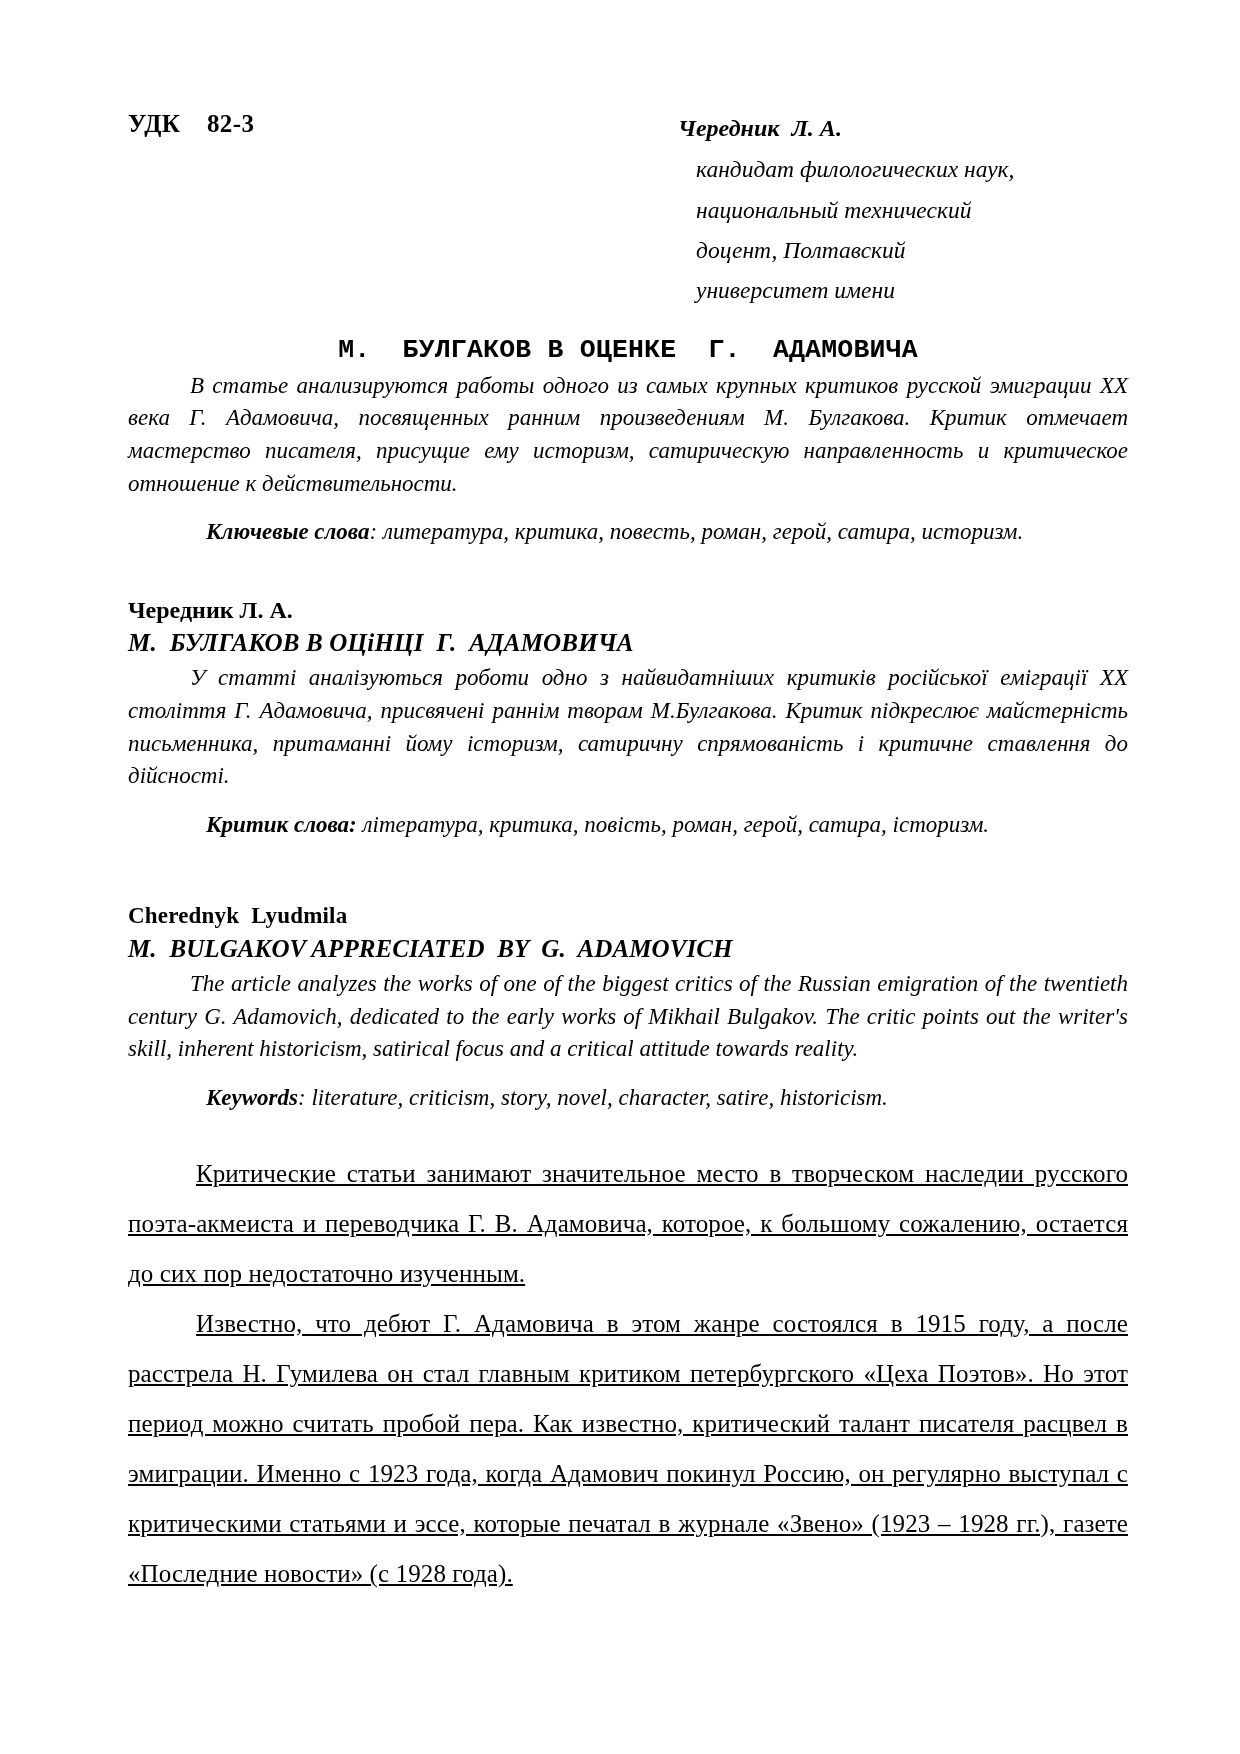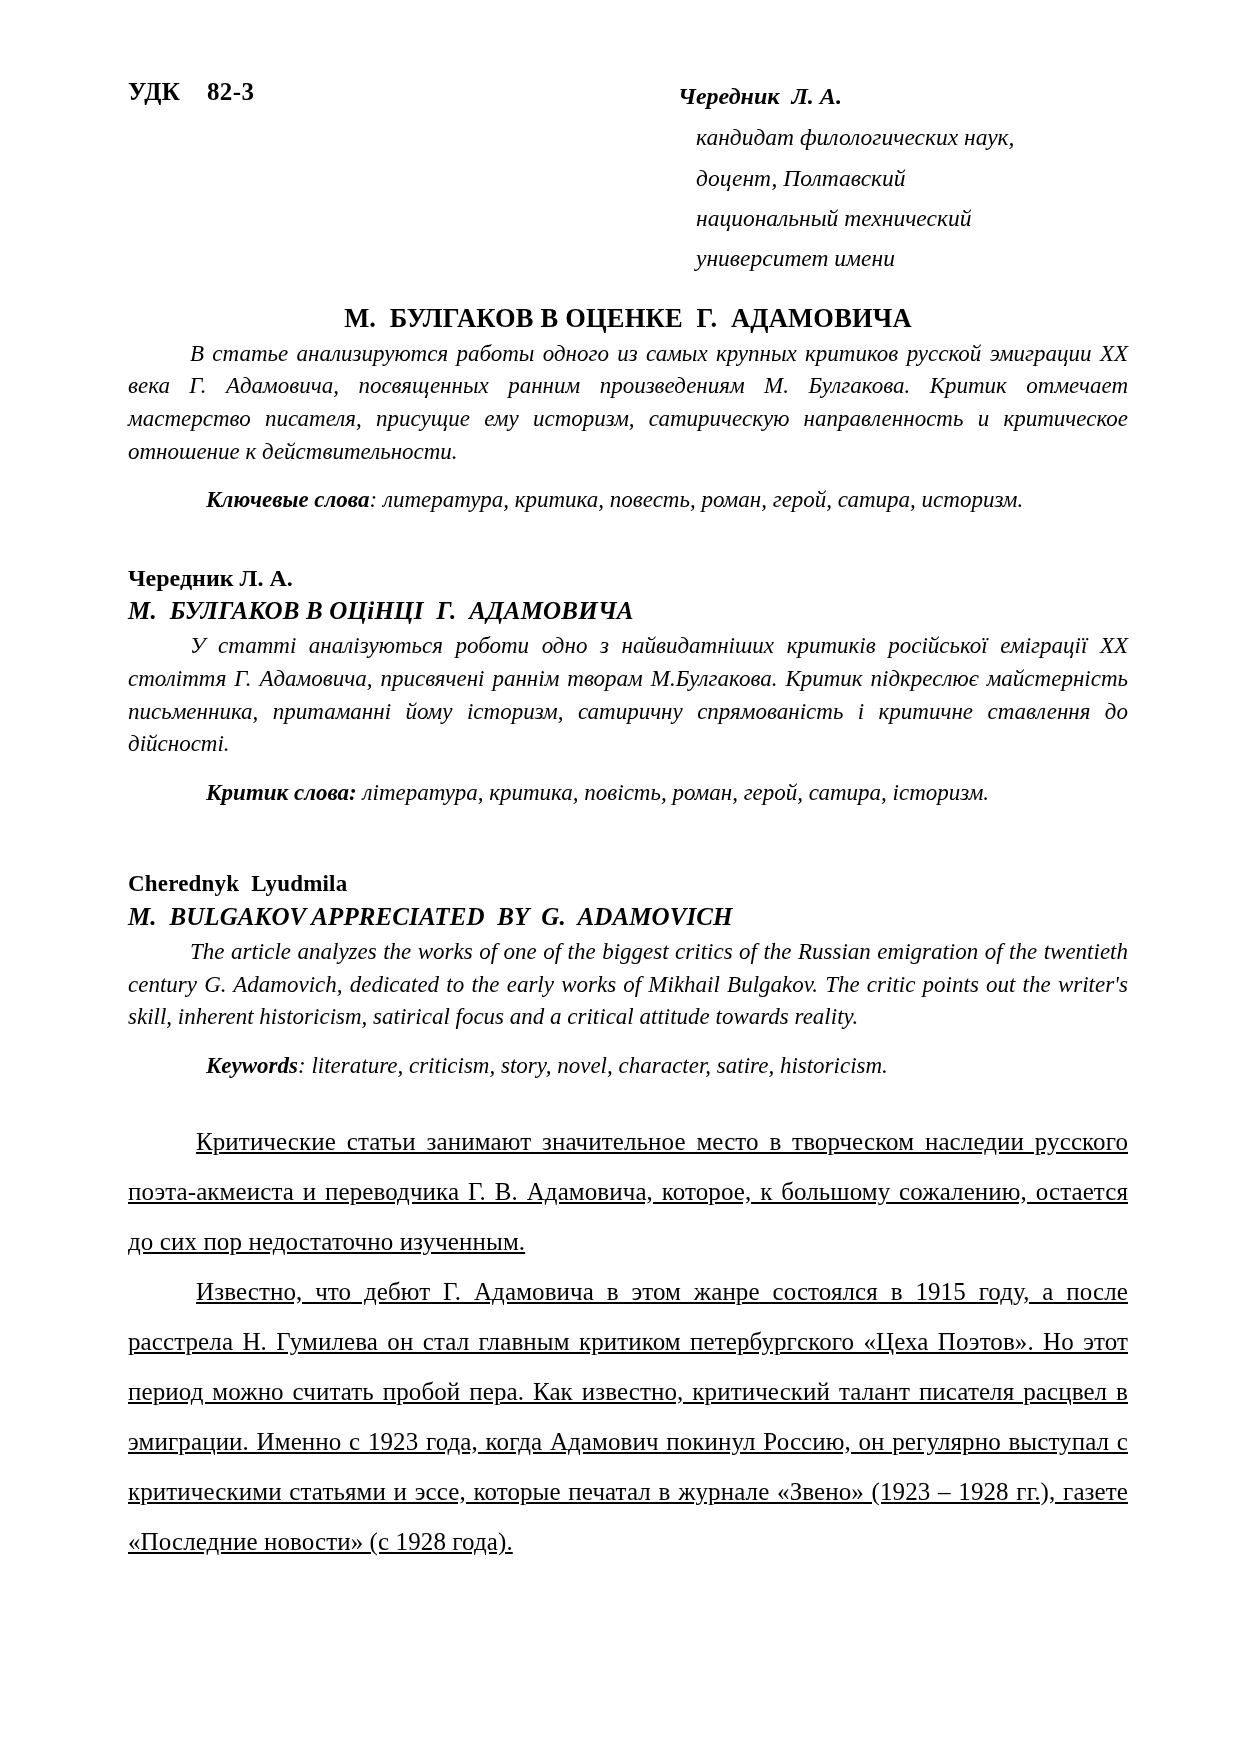--- a/index.html
+++ b/index.html
@@ -12,21 +12,21 @@
     height: 1754px;
     font-family: "Liberation Serif", "DejaVu Serif", serif;
     color: #000000;
     overflow: hidden;
   }
   .page {
     position: relative;
     width: 1240px;
     height: 1754px;
     box-sizing: border-box;
-    padding: 76px 112px 0 128px;
+    padding: 108px 112px 0 128px;
     background: #ffffff;
   }
 
   
   .header-row {
     display: flex;
     align-items: flex-start;
     justify-content: space-between;
   }
   .udc {
@@ -57,20 +57,21 @@
 
   
   .doc-title {
     text-align: center;
     font-weight: bold;
     font-size: 26.5px;
     letter-spacing: 0.2px;
     white-space: pre;
     margin: 24px 0 0 0;
     line-height: 1.2;
+    font-family: Liberation Mono, monospace;
   }
   .sec-author {
     font-weight: bold;
     font-size: 24px;
     white-space: pre;
     line-height: 1.25;
     margin: 0;
   }
   .sec-title {
     font-weight: bold;
@@ -131,22 +132,22 @@
 </head>
 <body>
 
 <div class="page">
 
   <div class="header-row">
     <div class="udc"><span>УДК</span>    <span>82-3</span></div>
     <div class="author-block">
       <div class="author-name">Чередник  Л. А.</div>
       <div class="aff-line">кандидат филологических наук,</div>
+      <div class="aff-line">национальный технический</div>
       <div class="aff-line">доцент, Полтавский</div>
-      <div class="aff-line">национальный технический</div>
       <div class="aff-line">университет имени</div>
     </div>
   </div>
 
   <h1 class="doc-title">М.  БУЛГАКОВ В ОЦЕНКЕ  Г.  АДАМОВИЧА</h1>
 
   <p class="abstract">В статье анализируются работы   одного из самых крупных критиков русской эмиграции ХХ века Г. Адамовича, посвященных ранним  произведениям  М. Булгакова. Критик отмечает мастерство писателя, присущие ему историзм, сатирическую направленность и критическое отношение к действительности.</p>
   <p class="keywords"><b>Ключевые слова</b><span>: </span><span>литература, критика, повесть, роман, герой, сатира, историзм.</span></p>
 
   <div class="gap-md"></div>

